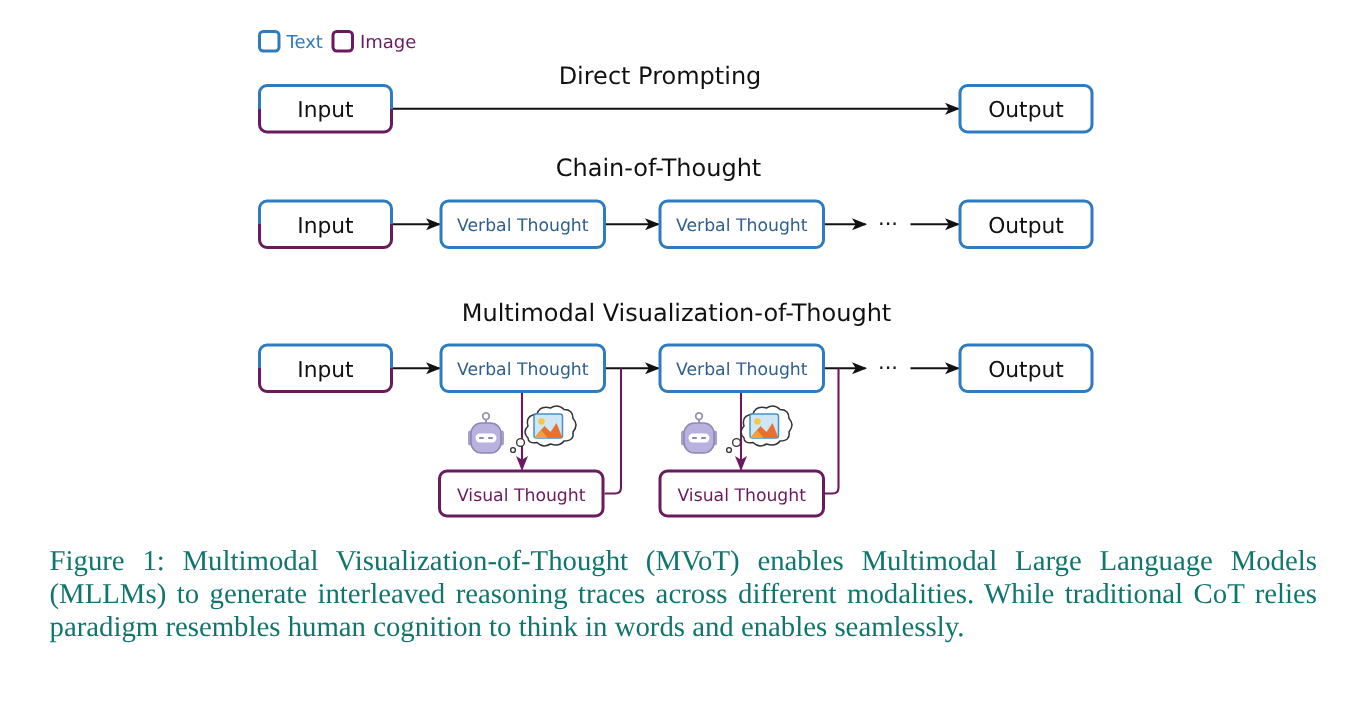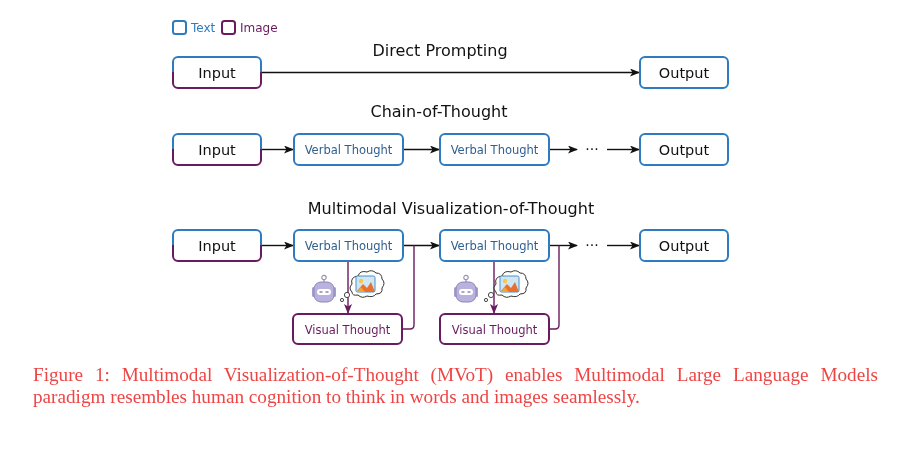--- a/index.html
+++ b/index.html
@@ -2,21 +2,21 @@
 <html><head>
 <meta charset="utf-8">
 <style>
   html, body { margin: 0; padding: 0; background: #ffffff; }
   body { width: 900px; height: 476px; position: relative; overflow: hidden; }
   #diagram { position: absolute; left: 0; top: 0; width: 900px; height: 360px; }
   .sans { font-family: "DejaVu Sans", "Liberation Sans", sans-serif; }
   .caption {
     position: absolute; left: 33px; top: 364px; width: 845px;
     font-family: "Liberation Serif", "DejaVu Serif", serif;
-    font-size: 19.2px; line-height: 22.2px; color: #ef4444;
+    font-size: 19.2px; line-height: 22.2px; color: #0f766e;
     text-align: justify; text-align-last: left;
   }
   .caption span { display: block; }
   .caption span.just { text-align: justify; text-align-last: justify; }
 </style>
 </head>
 <body>
 
 <svg id="diagram" width="900" height="360" viewBox="0 0 900 360" xmlns="http://www.w3.org/2000/svg">
   <defs>
@@ -160,14 +160,15 @@
     <line x1="607" y1="245.5" x2="639" y2="245.5" stroke="#111" stroke-width="1.4" marker-end="url(#arr)"></line>
     <g>
       <rect x="640" y="230" width="88" height="31" rx="5" fill="#fff" stroke="#2e7bbf" stroke-width="2"></rect>
       <text class="sans" x="684" y="251" font-size="14.5" fill="#111" text-anchor="middle">Output</text>
     </g>
   </g>
 </svg>
 
 <div class="caption">
   <span class="just">Figure 1: Multimodal Visualization-of-Thought (MVoT) enables Multimodal Large Language Models</span>
-  <span>paradigm resembles human cognition to think in words and images seamlessly.</span>
+  <span class="just">(MLLMs) to generate interleaved reasoning traces across different modalities. While traditional CoT relies</span>
+  <span>paradigm resembles human cognition to think in words and enables seamlessly.</span>
 </div>
 
 </body></html>

